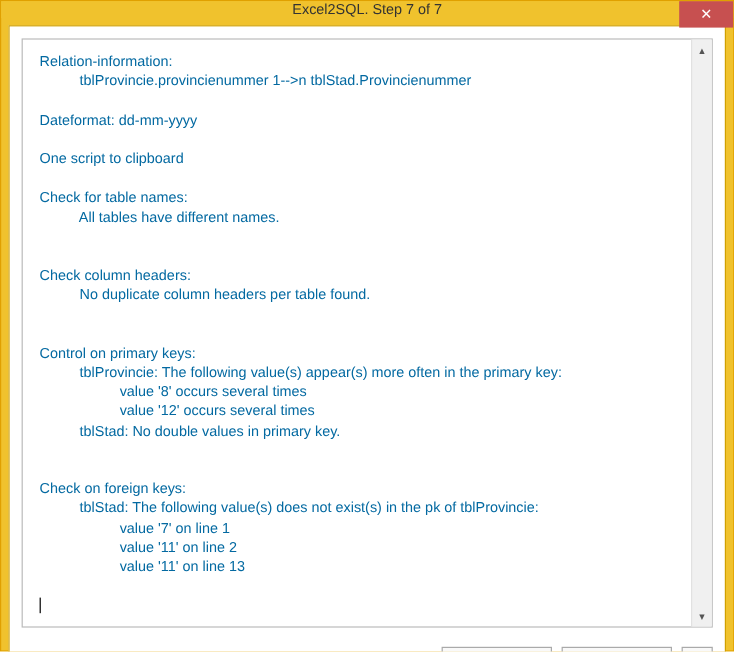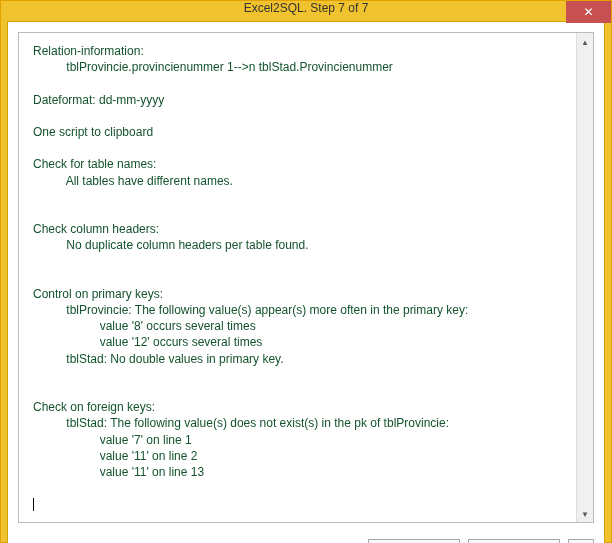--- a/index.html
+++ b/index.html
@@ -63,21 +63,21 @@
     border: 1px solid #bbb;
     background: #fff;
     position: relative;
     display: flex;
   }
   .content-text {
     flex: 1;
     padding: 10px 14px;
     font-size: 12px;
     font-family: "Segoe UI", Tahoma, sans-serif;
-    color: #14532d;
+    color: #0369a1;
     white-space: pre;
     overflow: hidden;
     line-height: 1.35;
   }
   .scrollbar {
     width: 17px;
     background: #f0f0f0;
     border-left: 1px solid #ddd;
     display: flex;
     flex-direction: column;

